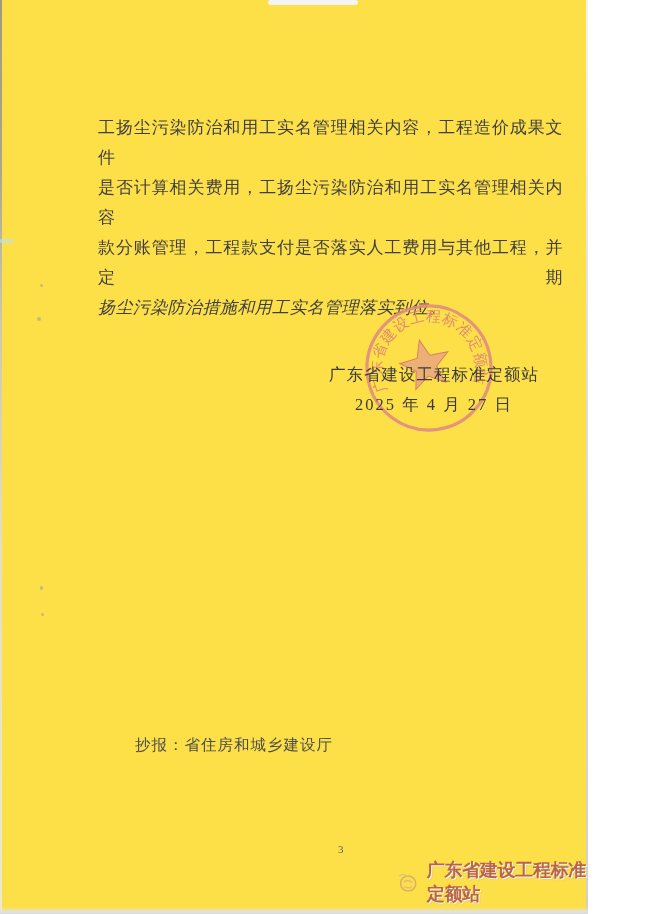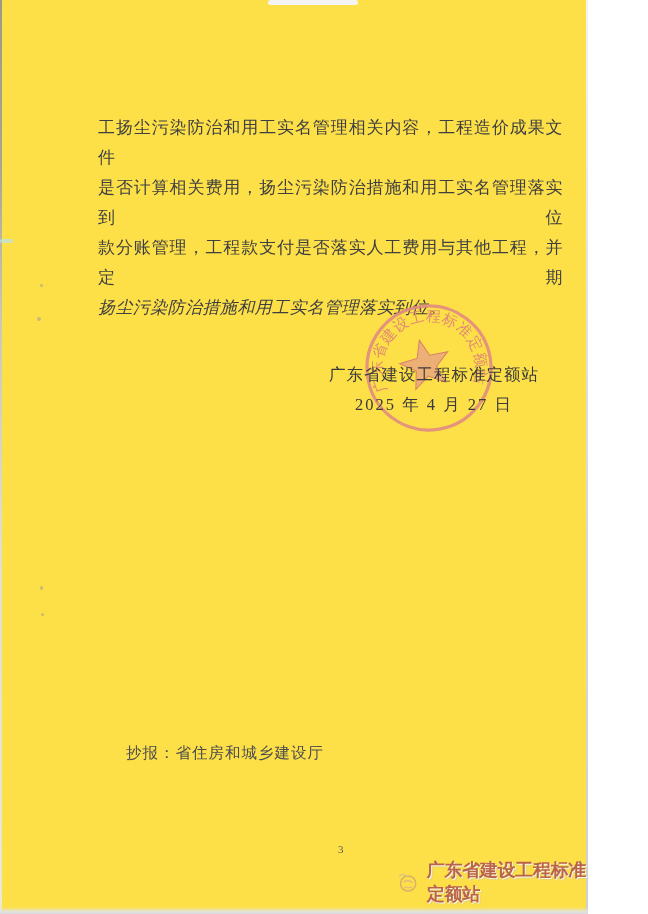--- a/index.html
+++ b/index.html
@@ -58,22 +58,22 @@
   }
   .signature .org{
     font-size:16.5px;letter-spacing:1px;line-height:19px;
   }
   .signature .date{
     margin-top:11px;font-size:16.5px;letter-spacing:2px;line-height:19px;
   }
 
   
   .cc{
-    position:absolute;left:126px;top:735px;
-    font-size:15.5px;color:#4c4c4e;letter-spacing:1px;margin-top:8px;
+    position:absolute;left:135px;top:735px;
+    font-size:15.5px;color:#4c4c4e;letter-spacing:1px;
   }
 
   
   .pagenum{
     position:absolute;left:338px;top:843px;
     font-size:11px;color:#5a5a5a;
   }
 
   
   .footer{
@@ -100,21 +100,21 @@
   <div class="edge-bottom"></div>
   <div class="smudge-top"></div>
   <div class="speck s1"></div>
   <div class="speck s2"></div>
   <div class="speck s3"></div>
   <div class="speck s4"></div>
   <div class="speck teal"></div>
 
   <div class="body-text">
     <div class="line">工扬尘污染防治和用工实名管理相关内容，工程造价成果文件</div>
-    <div class="line">是否计算相关费用，扬尘污染防治措施和用工实名管理落实到位</div>
+    <div class="line">是否计算相关费用，工扬尘污染防治和用工实名管理相关内容</div>
     <div class="line">款分账管理，工程款支付是否落实人工费用与其他工程，并定期</div>
     <div class="line last">扬尘污染防治措施和用工实名管理落实到位。</div>
   </div>
 
   <div class="seal">
     <svg width="152" height="152" viewBox="0 0 152 152">
       <g transform="rotate(-8 76 76)" opacity="0.88">
         <circle cx="76" cy="76" r="62" fill="none" stroke="#e08a82" stroke-width="3.2"></circle>
         <path id="sealArc" d="M 31.8 92.1 A 47 47 0 1 1 120.2 92.1" fill="none"></path>
         <text font-size="15" fill="#dc8078" letter-spacing="0.5" font-family="Liberation Serif, DejaVu Serif, serif">

